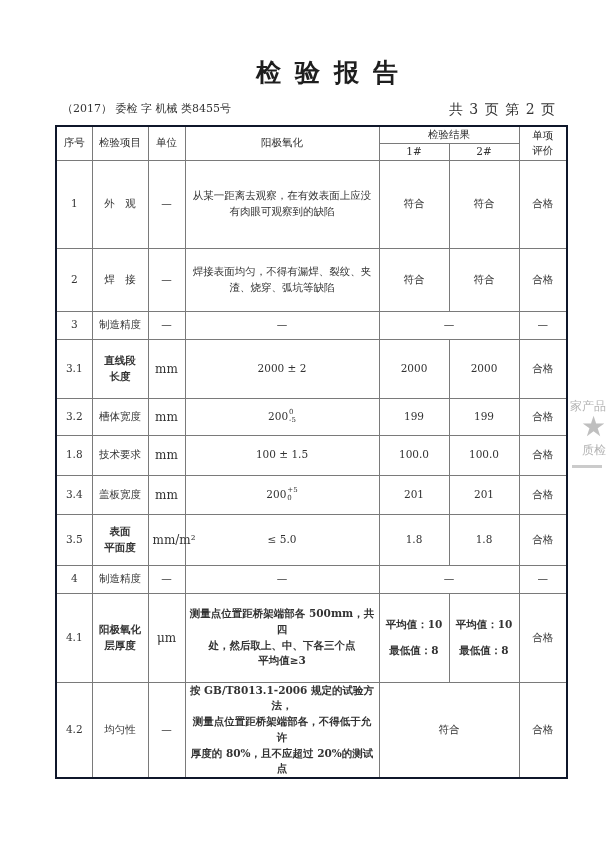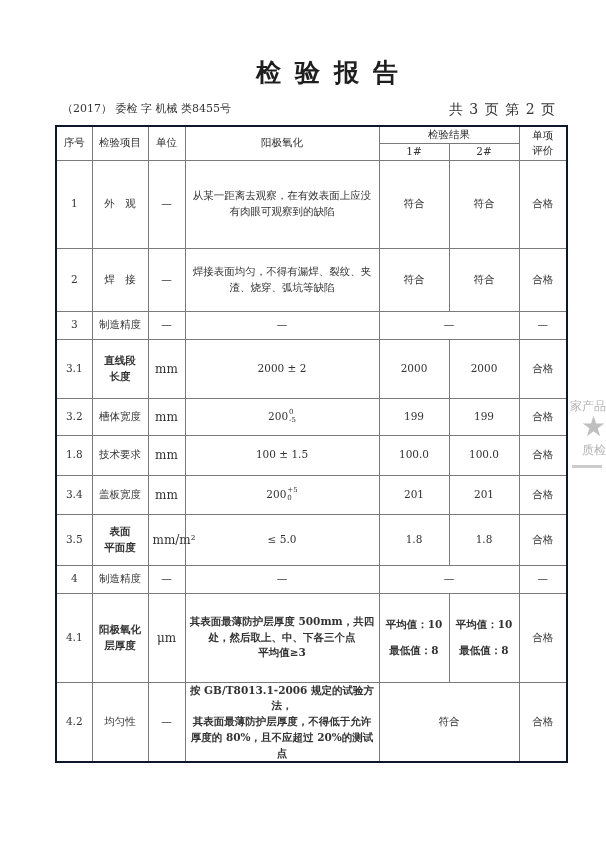--- a/index.html
+++ b/index.html
@@ -178,42 +178,42 @@
     </tr>
 
     <tr style="height:89px">
       <td>4.1</td>
       <td class="multi">
         <span>阳极氧化</span>
         <span>层厚度</span>
       </td>
       <td class="unit-small">μm</td>
       <td class="req multi">
-        <span>其表面最薄防护层厚度 500mm，共四</span>
+        <span>测量点位置距桥架端部各 500mm，共四</span>
         <span>处，然后取上、中、下各三个点</span>
         <span>平均值≥3</span>
       </td>
       <td class="multi">
         <span style="margin-bottom:10px">平均值：10</span>
         <span>最低值：8</span>
       </td>
       <td class="multi">
         <span style="margin-bottom:10px">平均值：10</span>
         <span>最低值：8</span>
       </td>
       <td>合格</td>
     </tr>
 
     <tr style="height:79px">
       <td>4.2</td>
       <td>均匀性</td>
       <td>—</td>
       <td class="req multi">
         <span>按 GB/T8013.1-2006 规定的试验方法，</span>
-        <span>其表面最薄防护层厚度，不得低于允许</span>
+        <span>测量点位置距桥架端部各，不得低于允许</span>
         <span>厚度的 80%，且不应超过 20%的测试点</span>
       </td>
       <td colspan="2">符合</td>
       <td>合格</td>
     </tr>
   </tbody>
 </table>
 
 <div class="stamp">
   <div style="line-height:12px">家产品</div>

